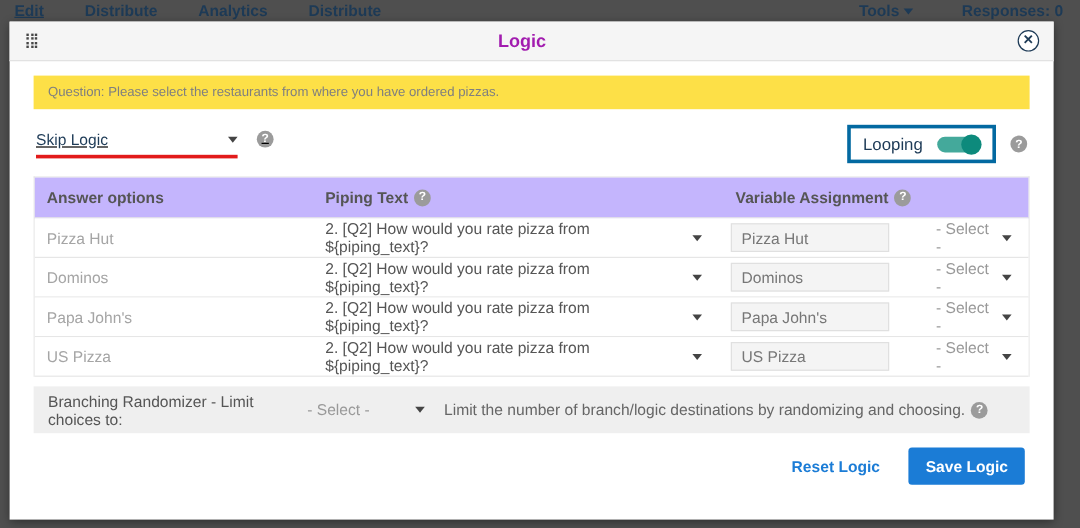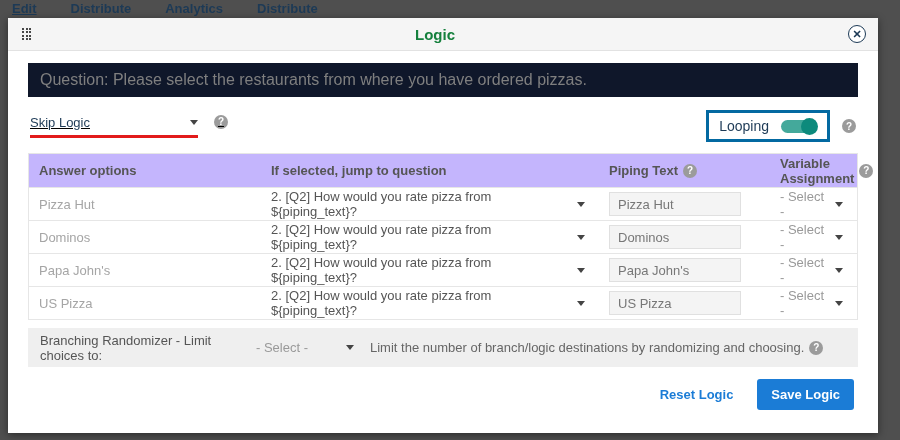--- a/index.html
+++ b/index.html
@@ -27,31 +27,31 @@
     position:absolute; left:8px; top:18px; width:870px; height:415px;
     background:#ffffff; box-shadow:0 2px 8px rgba(0,0,0,.45);
     display:flex; flex-direction:column;
   }
   .modal-header {
     height:33px; background:#f5f5f5; border-bottom:1px solid #e2e2e2;
     display:flex; align-items:center; position:relative; padding:0 14px;
   }
   .drag-handle { display:grid; grid-template-columns:repeat(3,2px); grid-template-rows:repeat(4,2px); gap:1.5px; cursor:move; }
   .drag-handle i { background:#474747; }
-  .modal-title { position:absolute; left:0; right:16px; text-align:center; font-weight:700; font-size:15px; color:#15803d; }
+  .modal-title { position:absolute; left:0; right:16px; text-align:center; font-weight:700; font-size:15px; color:#a21caf; }
   .close-btn {
     position:absolute; right:12px; top:7px; width:18px; height:18px; border-radius:50%;
     border:1.6px solid #1d3a56; color:#1d3a56; display:flex; align-items:center; justify-content:center;
     font-size:11px; font-weight:700; cursor:pointer; background:#fff; line-height:1;
   }
 
   .content { padding:12px 20px 0 20px; flex:1; display:flex; flex-direction:column; }
 
   .question-bar {
-    background:#0f172a; color:#7f7f7f; font-size:16px; padding:8px 12px; margin-bottom:12px;
+    background:#fde047; color:#7f7f7f; font-size:11px; padding:8px 12px; margin-bottom:12px;
   }
 
   
   .logic-row { display:flex; align-items:center; justify-content:space-between; margin:2px 2px 12px 2px; height:30px; }
   .logic-left { display:flex; align-items:flex-start; gap:16px;text-decoration:underline; }
   .select-plain { position:relative; width:168px; cursor:pointer; }
   .select-plain .sel-text { color:#1d3a56; font-size:13px; display:flex; justify-content:space-between; align-items:center; padding-bottom:5px; }
   .red-underline { height:3px; background:#e21b1b; width:168px; }
   .arrow { display:inline-block; width:0; height:0; border-left:4px solid transparent; border-right:4px solid transparent; border-top:5px solid #444; }
   .help {
@@ -104,20 +104,24 @@
 </head>
 <body>
 
 <div class="topbar">
   <div class="menu">
     <span class="menu-item active">Edit</span>
     <span class="menu-item">Distribute</span>
     <span class="menu-item">Analytics</span>
     <span class="menu-item">Distribute</span>
   </div>
+  <div class="right">
+    <span class="menu-item"><span>Tools</span><span class="caret"></span></span>
+    <span class="menu-item">Responses: 0</span>
+  </div>
 </div>
 
 <div class="modal">
   <div class="modal-header">
     <span class="drag-handle">
       <i></i>
         <i></i>
         <i></i>
         <i></i>
         <i></i>
@@ -155,21 +159,20 @@
               <span class="knob"></span>
             </span>
         </div>
         <span class="help">?</span>
       </div>
     </div>
 
     <div class="ltable">
       <div class="trow thead">
         <div class="cell">Answer options</div>
-        <div class="cell">If selected, jump to question</div>
         <div class="cell">
             <span>Piping Text</span>
             <span class="help">?</span>
           </div>
         <div class="cell" style="padding-left:14px">
             <span>Variable Assignment</span>
             <span class="help">?</span>
           </div>
       </div>
 

